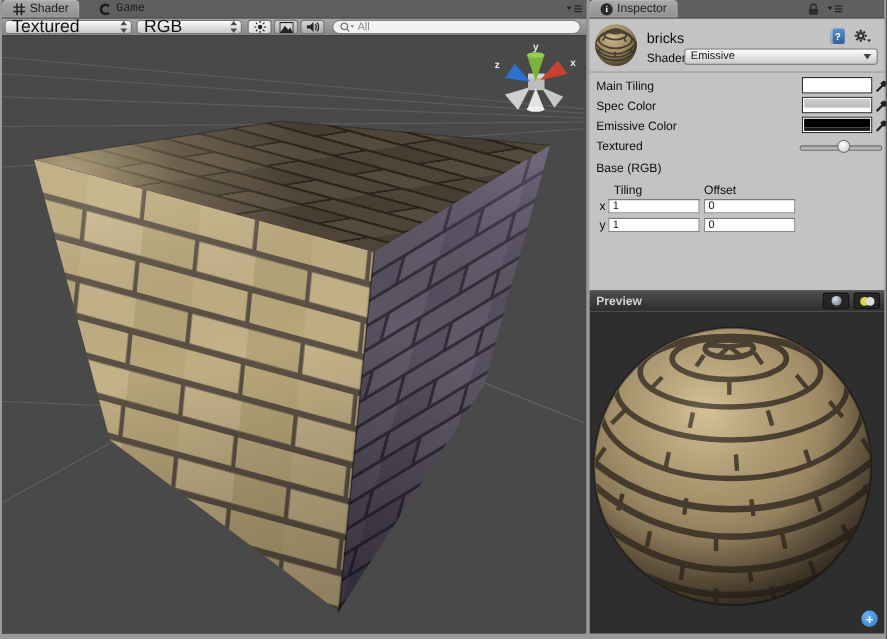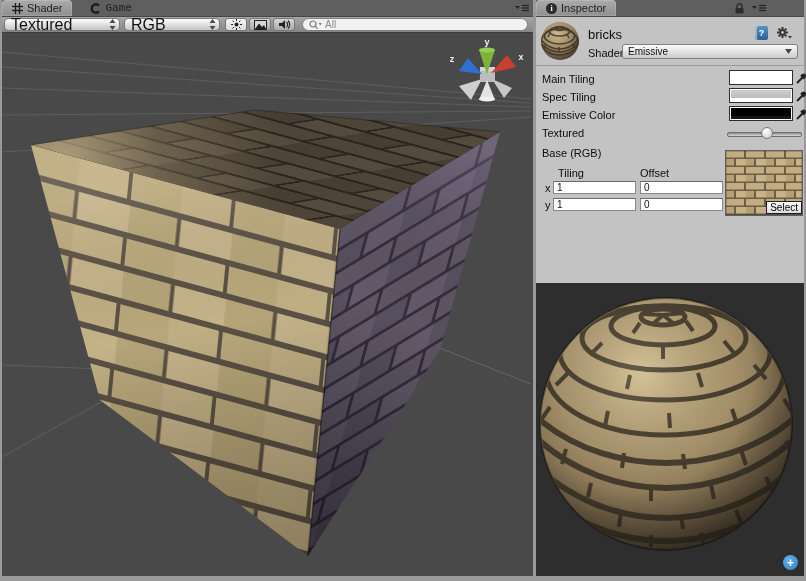--- a/index.html
+++ b/index.html
@@ -337,21 +337,21 @@
       <span class="plabel" style="top:56px">Main Tiling</span>
       <div class="swatch" style="top:53px">
         <div class="sw-inner" style="background:#ffffff"></div>
         <div class="sw-alpha"></div>
       </div>
       <svg class="dropper" style="top:53px">
         <path d="M2,13 L8,7" stroke="#222" stroke-width="2"></path>
         <path d="M7,4 a2.6,2.6 0 0 1 3.6,3.6 l-1.8,1.8 -3.6,-3.6 z" fill="#222"></path>
       </svg>
 
-      <span class="plabel" style="top:74px">Spec Tiling</span>
+      <span class="plabel" style="top:74px">Spec Color</span>
       <div class="swatch" style="top:71px">
         <div class="sw-inner" style="background:linear-gradient(#cdcdcd,#bcbcbc)"></div>
         <div class="sw-alpha"></div>
       </div>
       <svg class="dropper" style="top:71px">
         <path d="M2,13 L8,7" stroke="#222" stroke-width="2"></path>
         <path d="M7,4 a2.6,2.6 0 0 1 3.6,3.6 l-1.8,1.8 -3.6,-3.6 z" fill="#222"></path>
       </svg>
 
       <span class="plabel" style="top:92px">Emissive Color</span>
@@ -364,48 +364,44 @@
         <path d="M7,4 a2.6,2.6 0 0 1 3.6,3.6 l-1.8,1.8 -3.6,-3.6 z" fill="#222"></path>
       </svg>
 
       <span class="plabel" style="top:110px">Textured</span>
       <div class="slider">
         <div class="track"></div>
         <div class="thumb" style="left:45%"></div>
       </div>
 
       <span class="plabel" style="top:130px">Base (RGB)</span>
-      <div class="texthumb">
-        <svg width="76" height="64" viewBox="0 0 76 64">
-          <defs>
-            <pattern id="patThumb" width="20" height="16" patternUnits="userSpaceOnUse">
-              <rect width="20" height="16" fill="#6b5c49"></rect>
-              <rect x="0" y="0" width="18" height="6.5" fill="#c2ac80"></rect>
-              <rect x="0" y="8" width="8" height="6.5" fill="#b7a073"></rect>
-              <rect x="10" y="8" width="18" height="6.5" fill="#c8b288"></rect>
-            </pattern>
-          </defs>
-          <rect width="76" height="64" fill="url(#patThumb)"></rect>
-          <rect width="76" height="64" fill="none" stroke="rgba(0,0,0,0.35)"></rect>
-        </svg>
-        <button class="select-btn">Select</button>
-      </div>
 
       <span class="tile-hdr" style="left:22px">Tiling</span>
       <span class="tile-hdr" style="left:104px">Offset</span>
 
       <span class="axis-lbl" style="top:165px">x</span>
       <input class="tfield" style="left: 17px; top: 164px;" value="1">
       <input class="tfield" style="left: 104px; top: 164px;" value="0">
 
       <span class="axis-lbl" style="top:182px">y</span>
       <input class="tfield" style="left: 17px; top: 181px;" value="1">
       <input class="tfield" style="left: 104px; top: 181px;" value="0">
     </div>
 
+    <div class="preview-header">
+      <span class="ttl">Preview</span>
+      <span style="margin-left:auto"></span>
+      <button class="ph-btn">
+        <span class="ph-sph"></span>
+      </button>
+      <button class="ph-btn">
+        <span class="ph-l1"></span>
+        <span class="ph-l2"></span>
+      </button>
+    </div>
 
     <div class="preview-body">
       <svg width="268" height="293" viewBox="0 0 268 293">
         <defs>
           <radialGradient id="sphGrad" cx="0.42" cy="0.30" r="0.80">
             <stop offset="0" stop-color="#cfbb8f"></stop>
               <stop offset="0.45" stop-color="#a6916a"></stop>
             <stop offset="0.78" stop-color="#6c5c43"></stop>
               <stop offset="1" stop-color="#382f26"></stop>
           </radialGradient>

